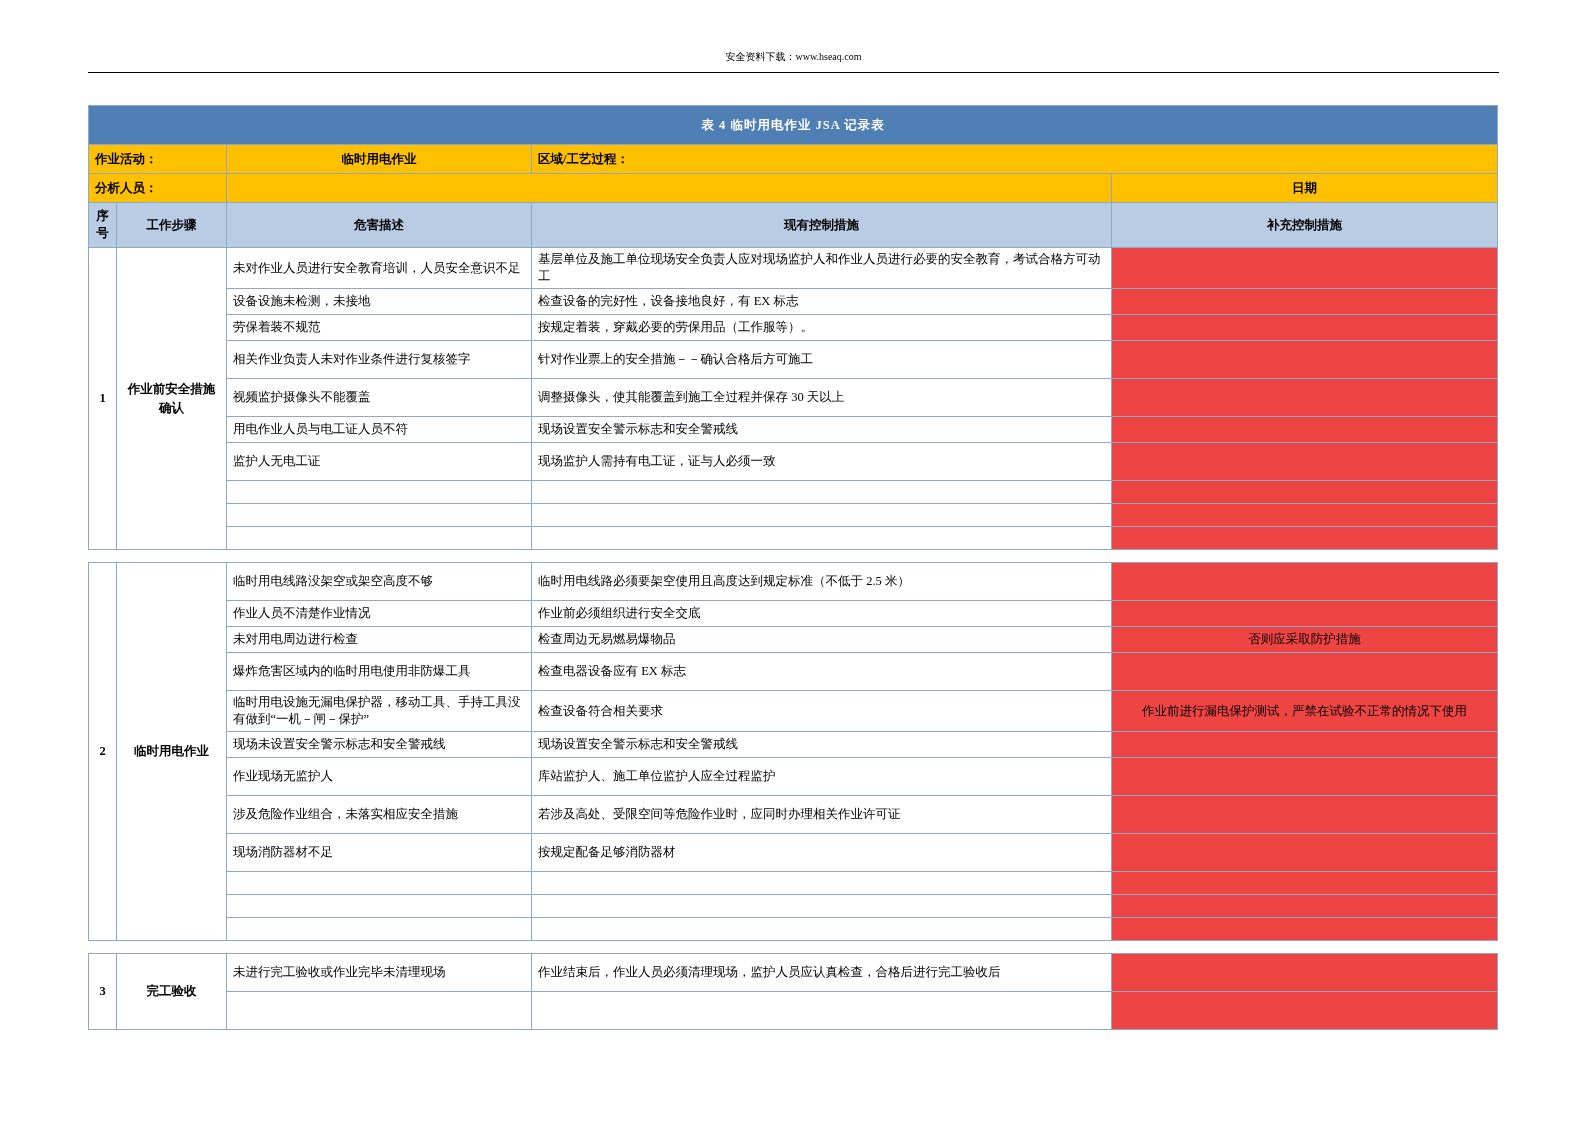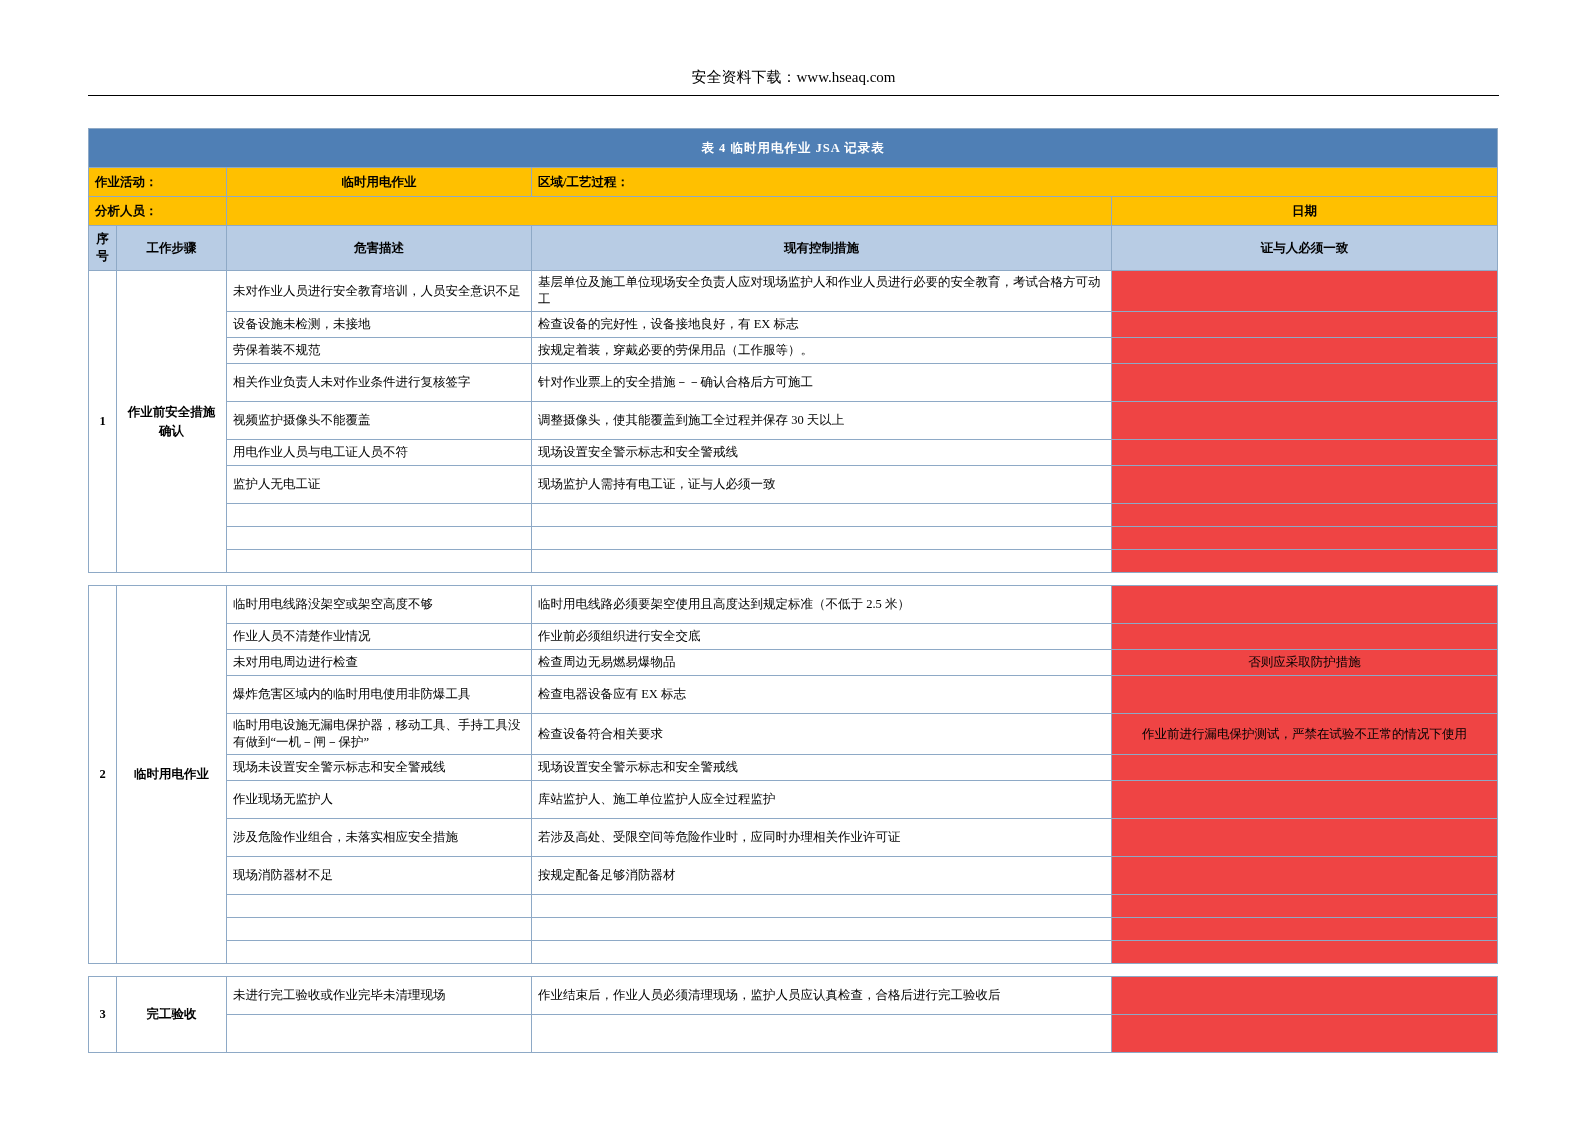--- a/index.html
+++ b/index.html
@@ -10,22 +10,22 @@
   body {
     width: 1587px;
     height: 1122px;
     font-family: "Liberation Serif", "DejaVu Serif", serif;
     color: #000000;
     position: relative;
     overflow: hidden;
   }
   .page-header {
     text-align: center;
-    font-size: 15px;
-    padding-top: 68px;
+    font-size: 10px;
+    padding-top: 50px;
     font-family: "Liberation Serif", serif;
   }
   .header-rule {
     border-bottom: 1px solid #000;
     margin: 8px 88px 0 88px;
   }
   .doc-wrap {
     margin: 32px 88px 0 88px;
   }
   table.jsa {
@@ -110,21 +110,21 @@
         <tr class="amber">
           <td colspan="2">分析人员：</td>
           <td colspan="2" class="empty"></td>
           <td class="plain"><span>日期</span><span></span></td>
         </tr>
         <tr class="colhead">
           <td class="c-seq">序号</td>
           <td class="c-step">工作步骤</td>
           <td class="c-haz">危害描述</td>
           <td class="c-ctrl">现有控制措施</td>
-          <td class="c-extra">证与人必须一致</td>
+          <td class="c-extra">补充控制措施</td>
         </tr>
         <tr class="row-tall">
           <td class="c-seq" rowspan="10">1</td>
           <td class="c-step vert-label" rowspan="10">作业前安全措施确认</td>
           <td class="c-haz">未对作业人员进行安全教育培训，人员安全意识不足</td>
           <td class="c-ctrl">基层单位及施工单位现场安全负责人应对现场监护人和作业人员进行必要的安全教育，考试合格方可动工</td>
           <td class="c-extra extra-text"></td>
         </tr>
         <tr class="row-cell">
           <td class="c-haz">设备设施未检测，未接地</td>

